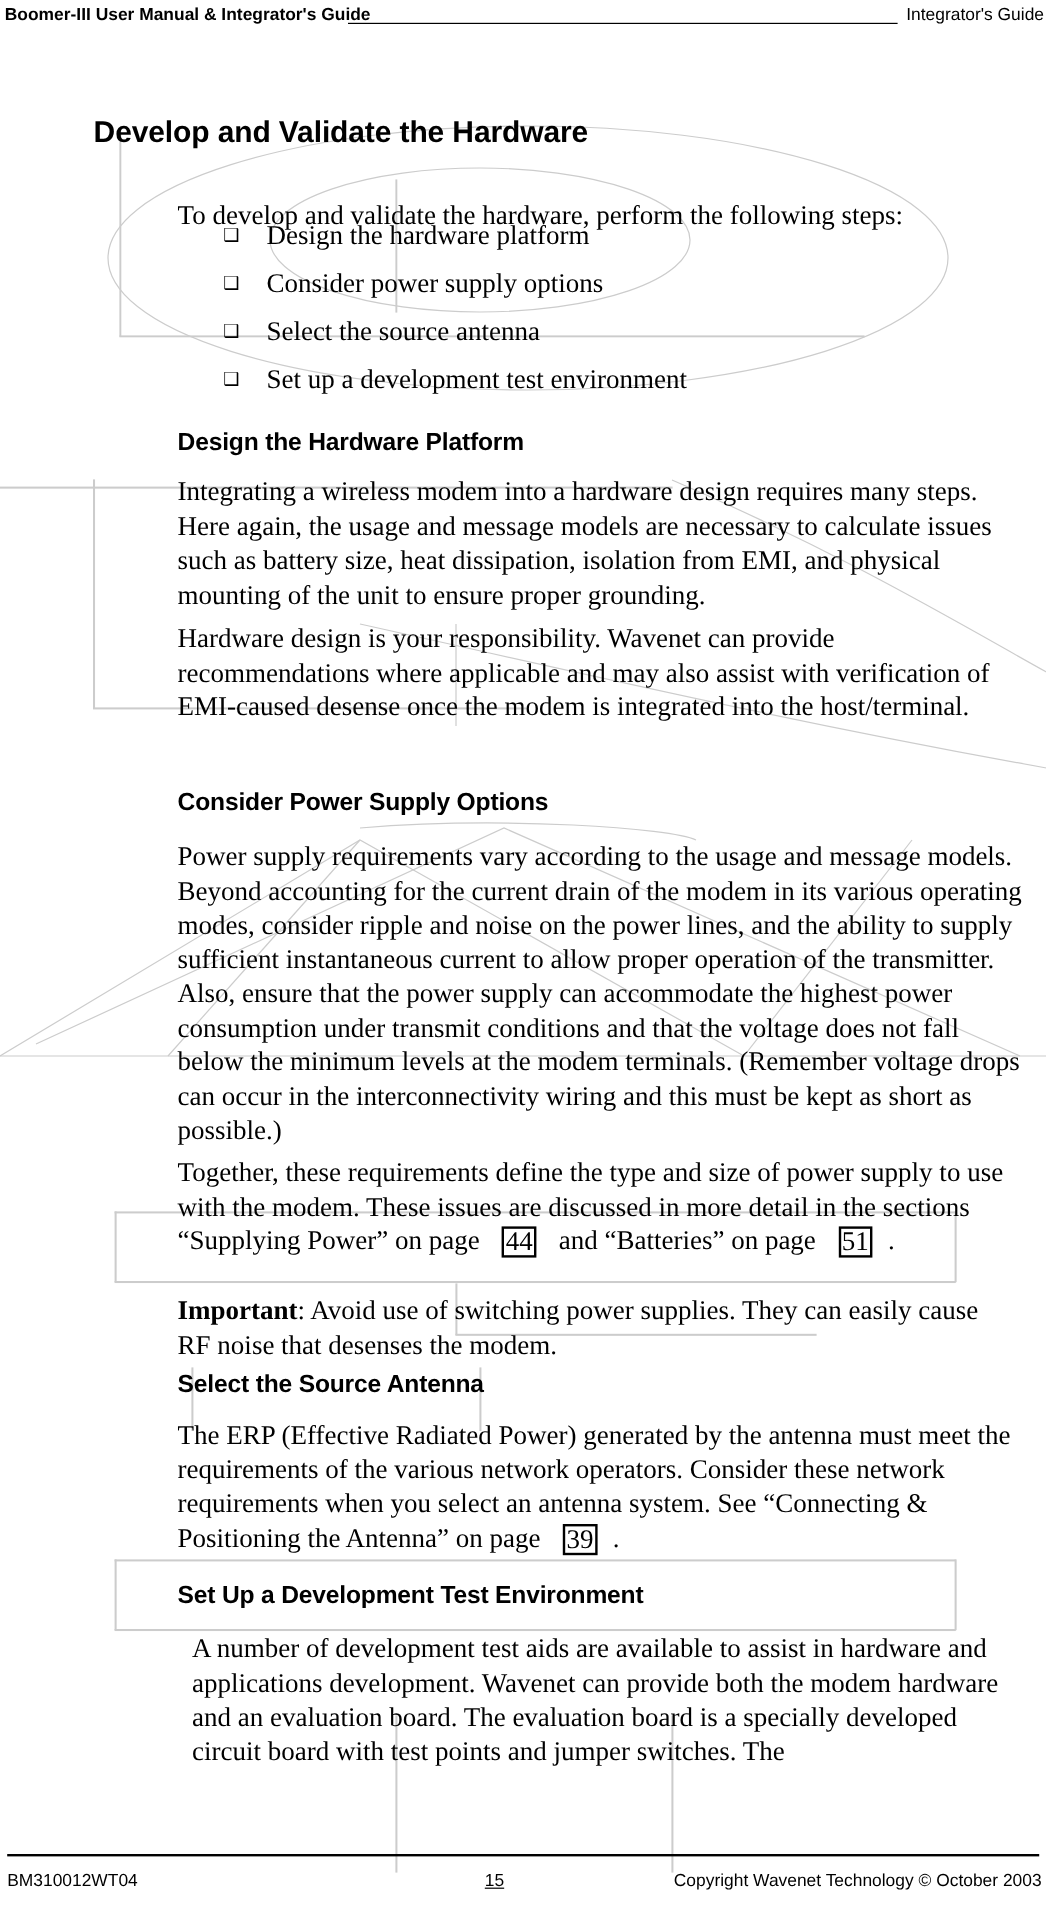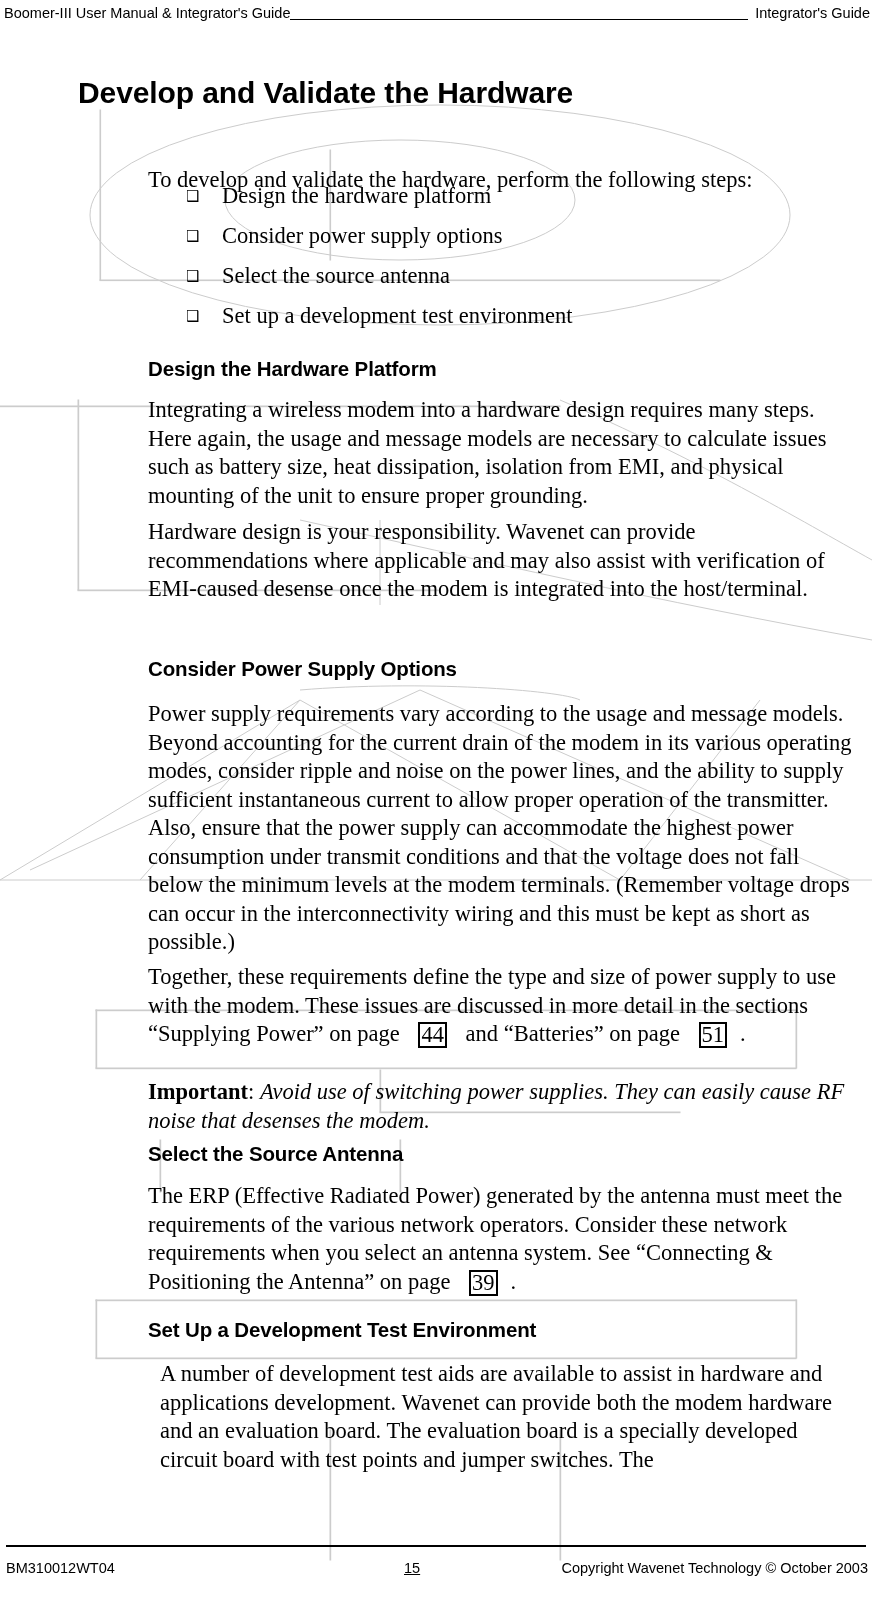--- a/index.html
+++ b/index.html
@@ -34,20 +34,21 @@
     height: 26px;
     font-family: "Liberation Sans", "DejaVu Sans", sans-serif;
     font-size: 14.5px;
     line-height: 22px;
     white-space: nowrap;
   }
   .header-left {
     position: absolute;
     left: 4px;
     top: 2px;
+    font-weight: bold;
   }
   .header-rule {
     position: absolute;
     left: 290px;
     top: 19px;
     width: 458px;
     height: 0;
     border-top: 1.6px solid #000;
   }
   .header-right {
@@ -61,24 +62,24 @@
     position: absolute;
     left: 0;
     top: 0;
     width: 872px;
     height: 1604px;
   }
 
   h1.section-title {
     position: absolute;
     left: 78px;
-    top: 76px;
+    top: 96px;
     margin: 0;
     font-family: "Liberation Sans", "DejaVu Sans", sans-serif;
-    font-size: 30px;
+    font-size: 25px;
     font-weight: bold;
     letter-spacing: -0.1px;
     white-space: nowrap;
   }
 
   .lead {
     position: absolute;
     left: 148px;
     top: 143px;
     width: 680px;
@@ -138,21 +139,21 @@
   }
   p.p-hw-1  { top: 396px; width: 700px; }
   p.p-hw-2  { top: 518px; width: 700px; }
   p.p-ps-1  { top: 700px; width: 706px; }
   p.p-ps-2  { top: 963px; width: 700px; }
   p.p-imp   { top: 1078px; width: 698px; }
   p.p-ant-1 { top: 1182px; width: 700px; }
   p.p-dev-1 { top: 1360px; width: 700px; margin-left: 12px; }
 
   .imp-label { font-weight: bold; }
-  .imp-text  { font-style: italic; }
+  .imp-text  { }
 
   
   .xref {
     display: inline-block;
     border: 2.2px solid #000;
     padding: 0 1px;
     line-height: 22px;
     margin: 0 13px;
     position: relative;
     top: 1px;

